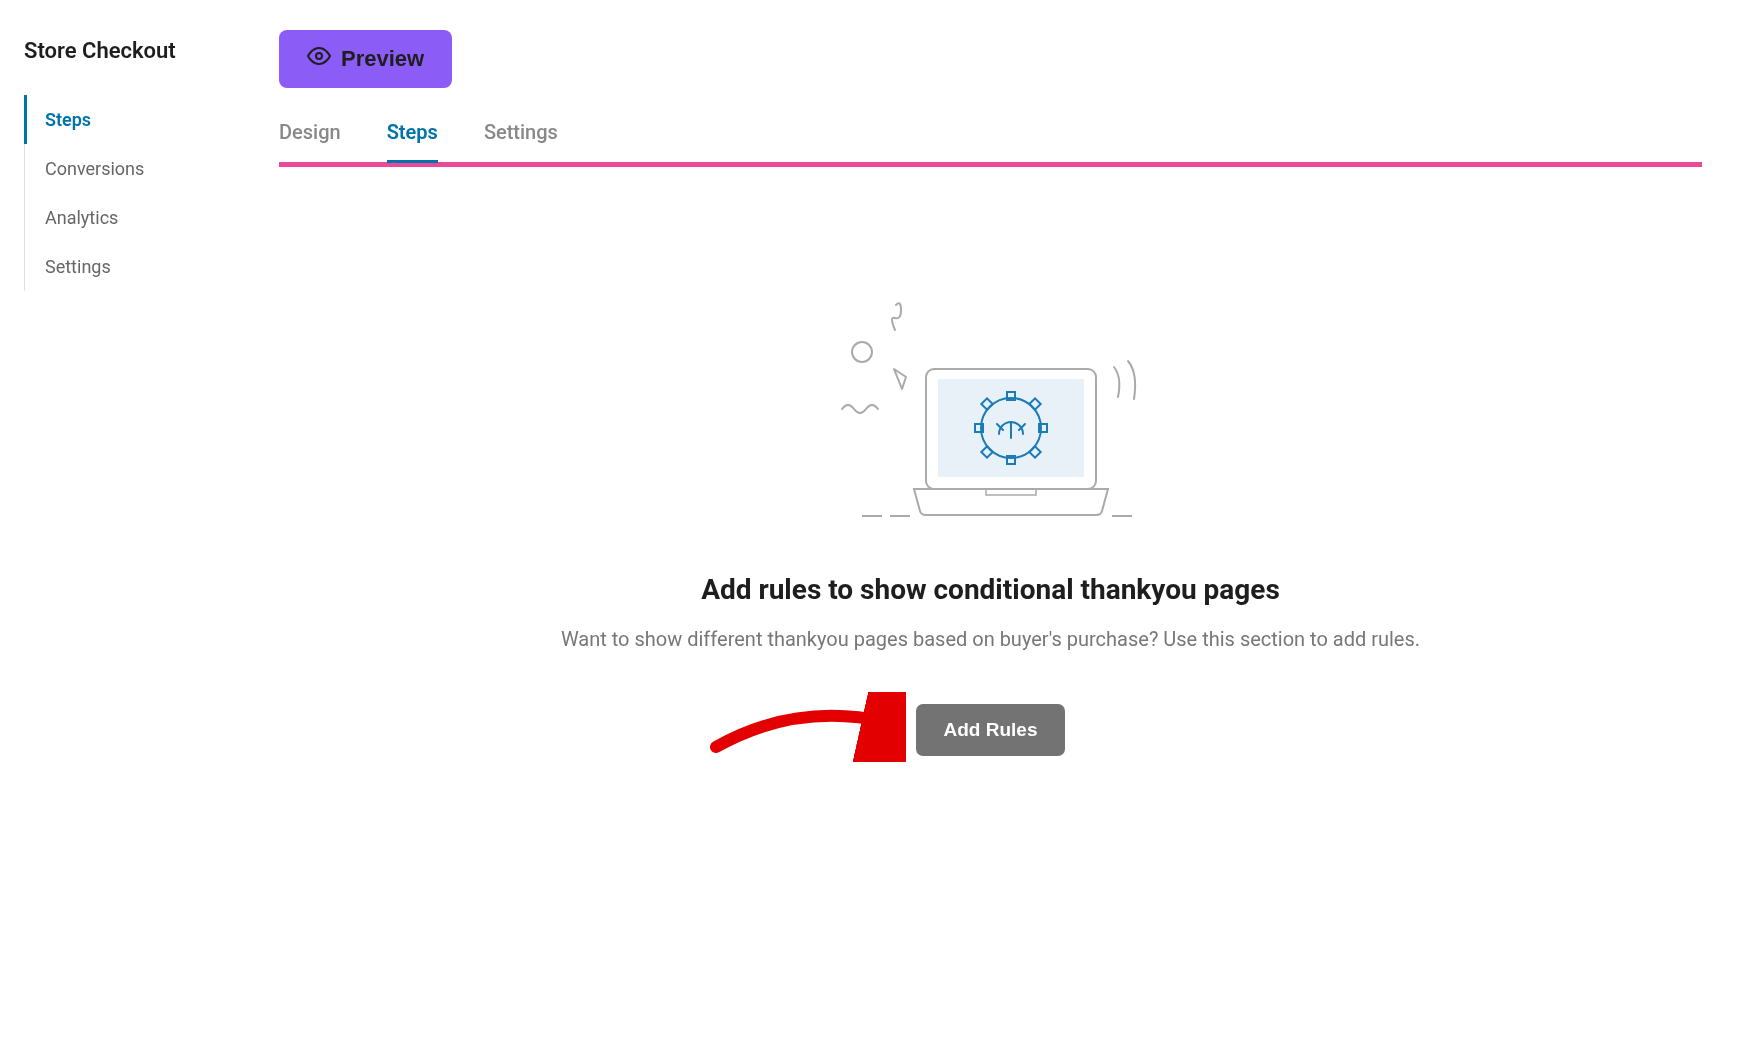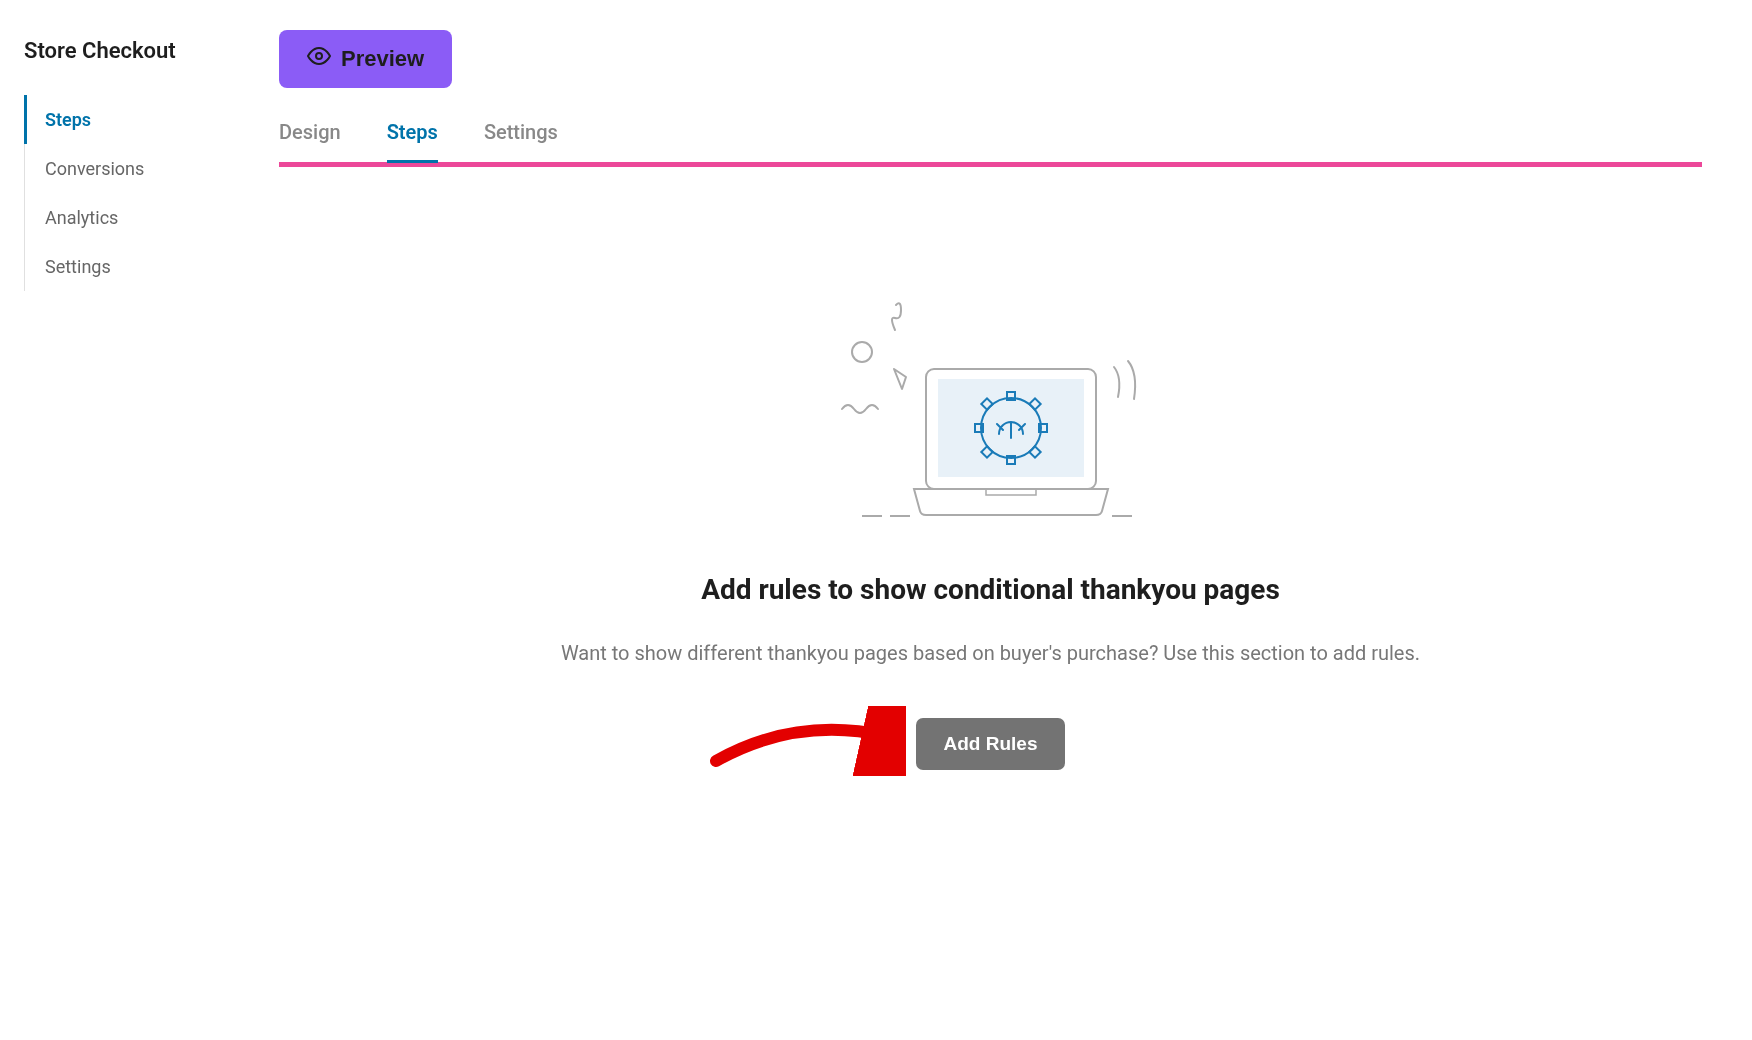--- a/index.html
+++ b/index.html
@@ -123,21 +123,20 @@
       color: #1e1e1e;
       margin-bottom: 16px;
       text-align: center;
     }
     .empty-desc {
       font-size: 20px;
       color: #777;
       text-align: left;
       line-height: 1.7;
       margin-bottom: 48px;
-      margin-top: 14px;
     }
     .add-rules-btn {
       background: #737373;
       color: #fff;
       border: none;
       padding: 15px 28px;
       border-radius: 7px;
       font-size: 19px;
       font-weight: 600;
       cursor: pointer;

